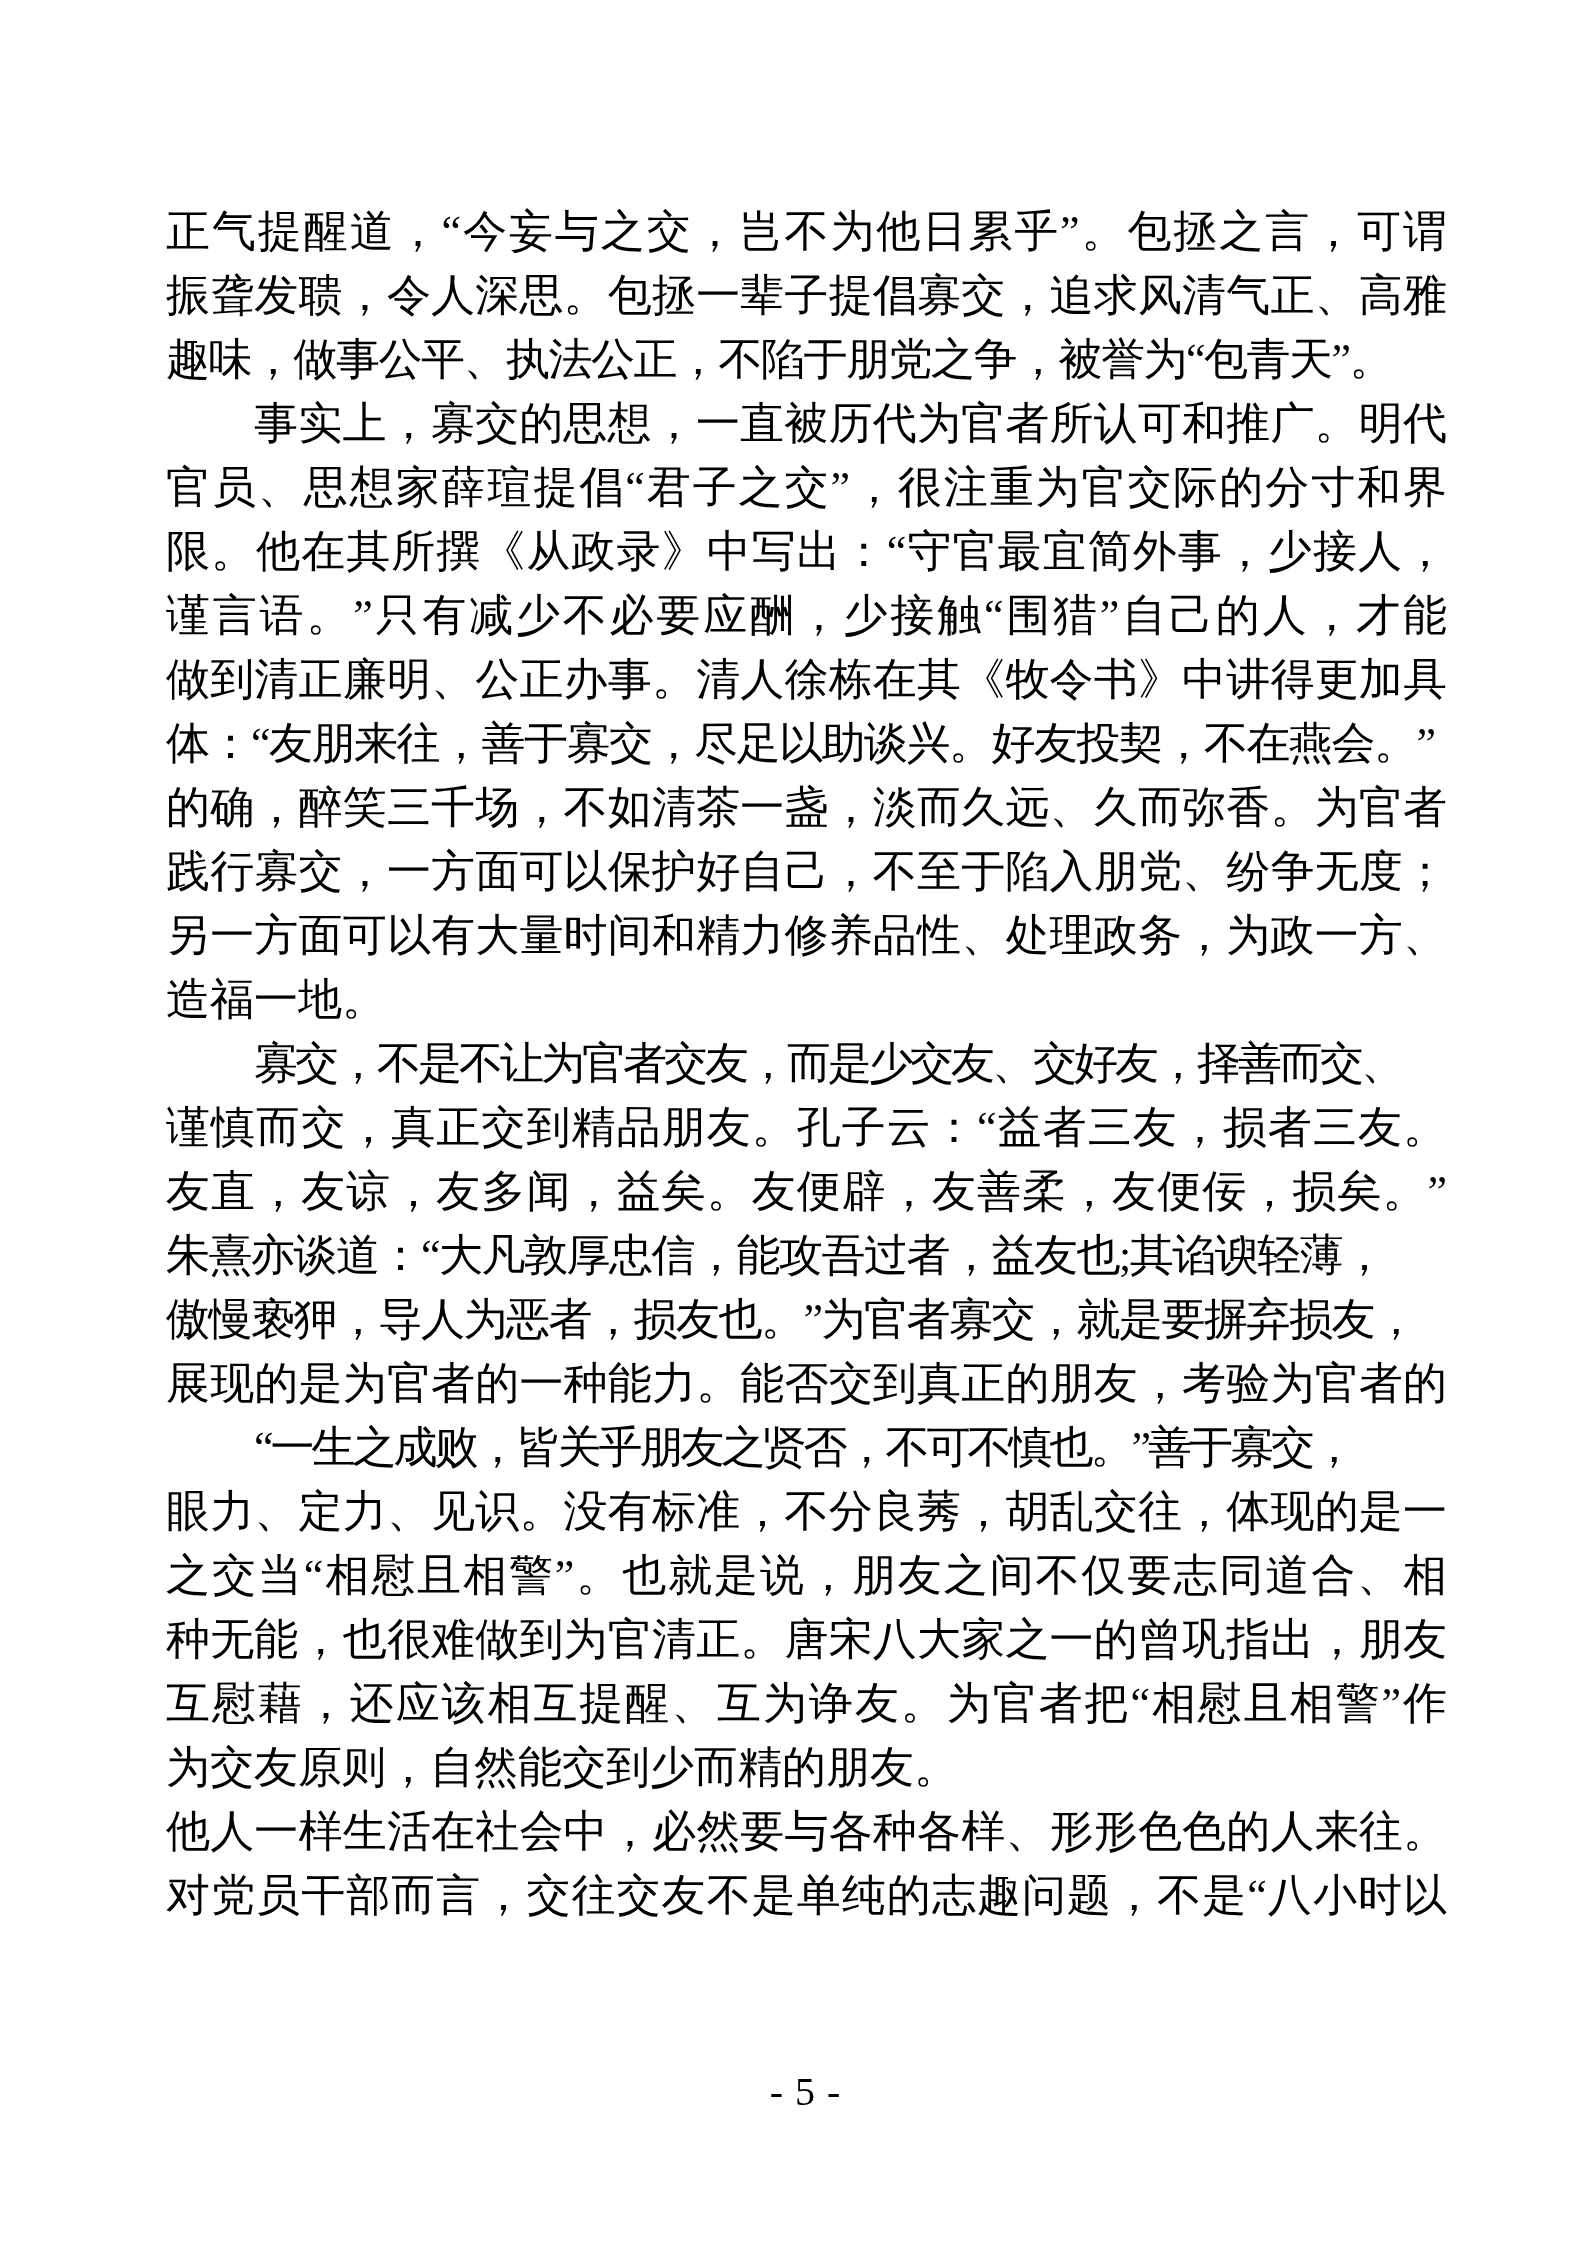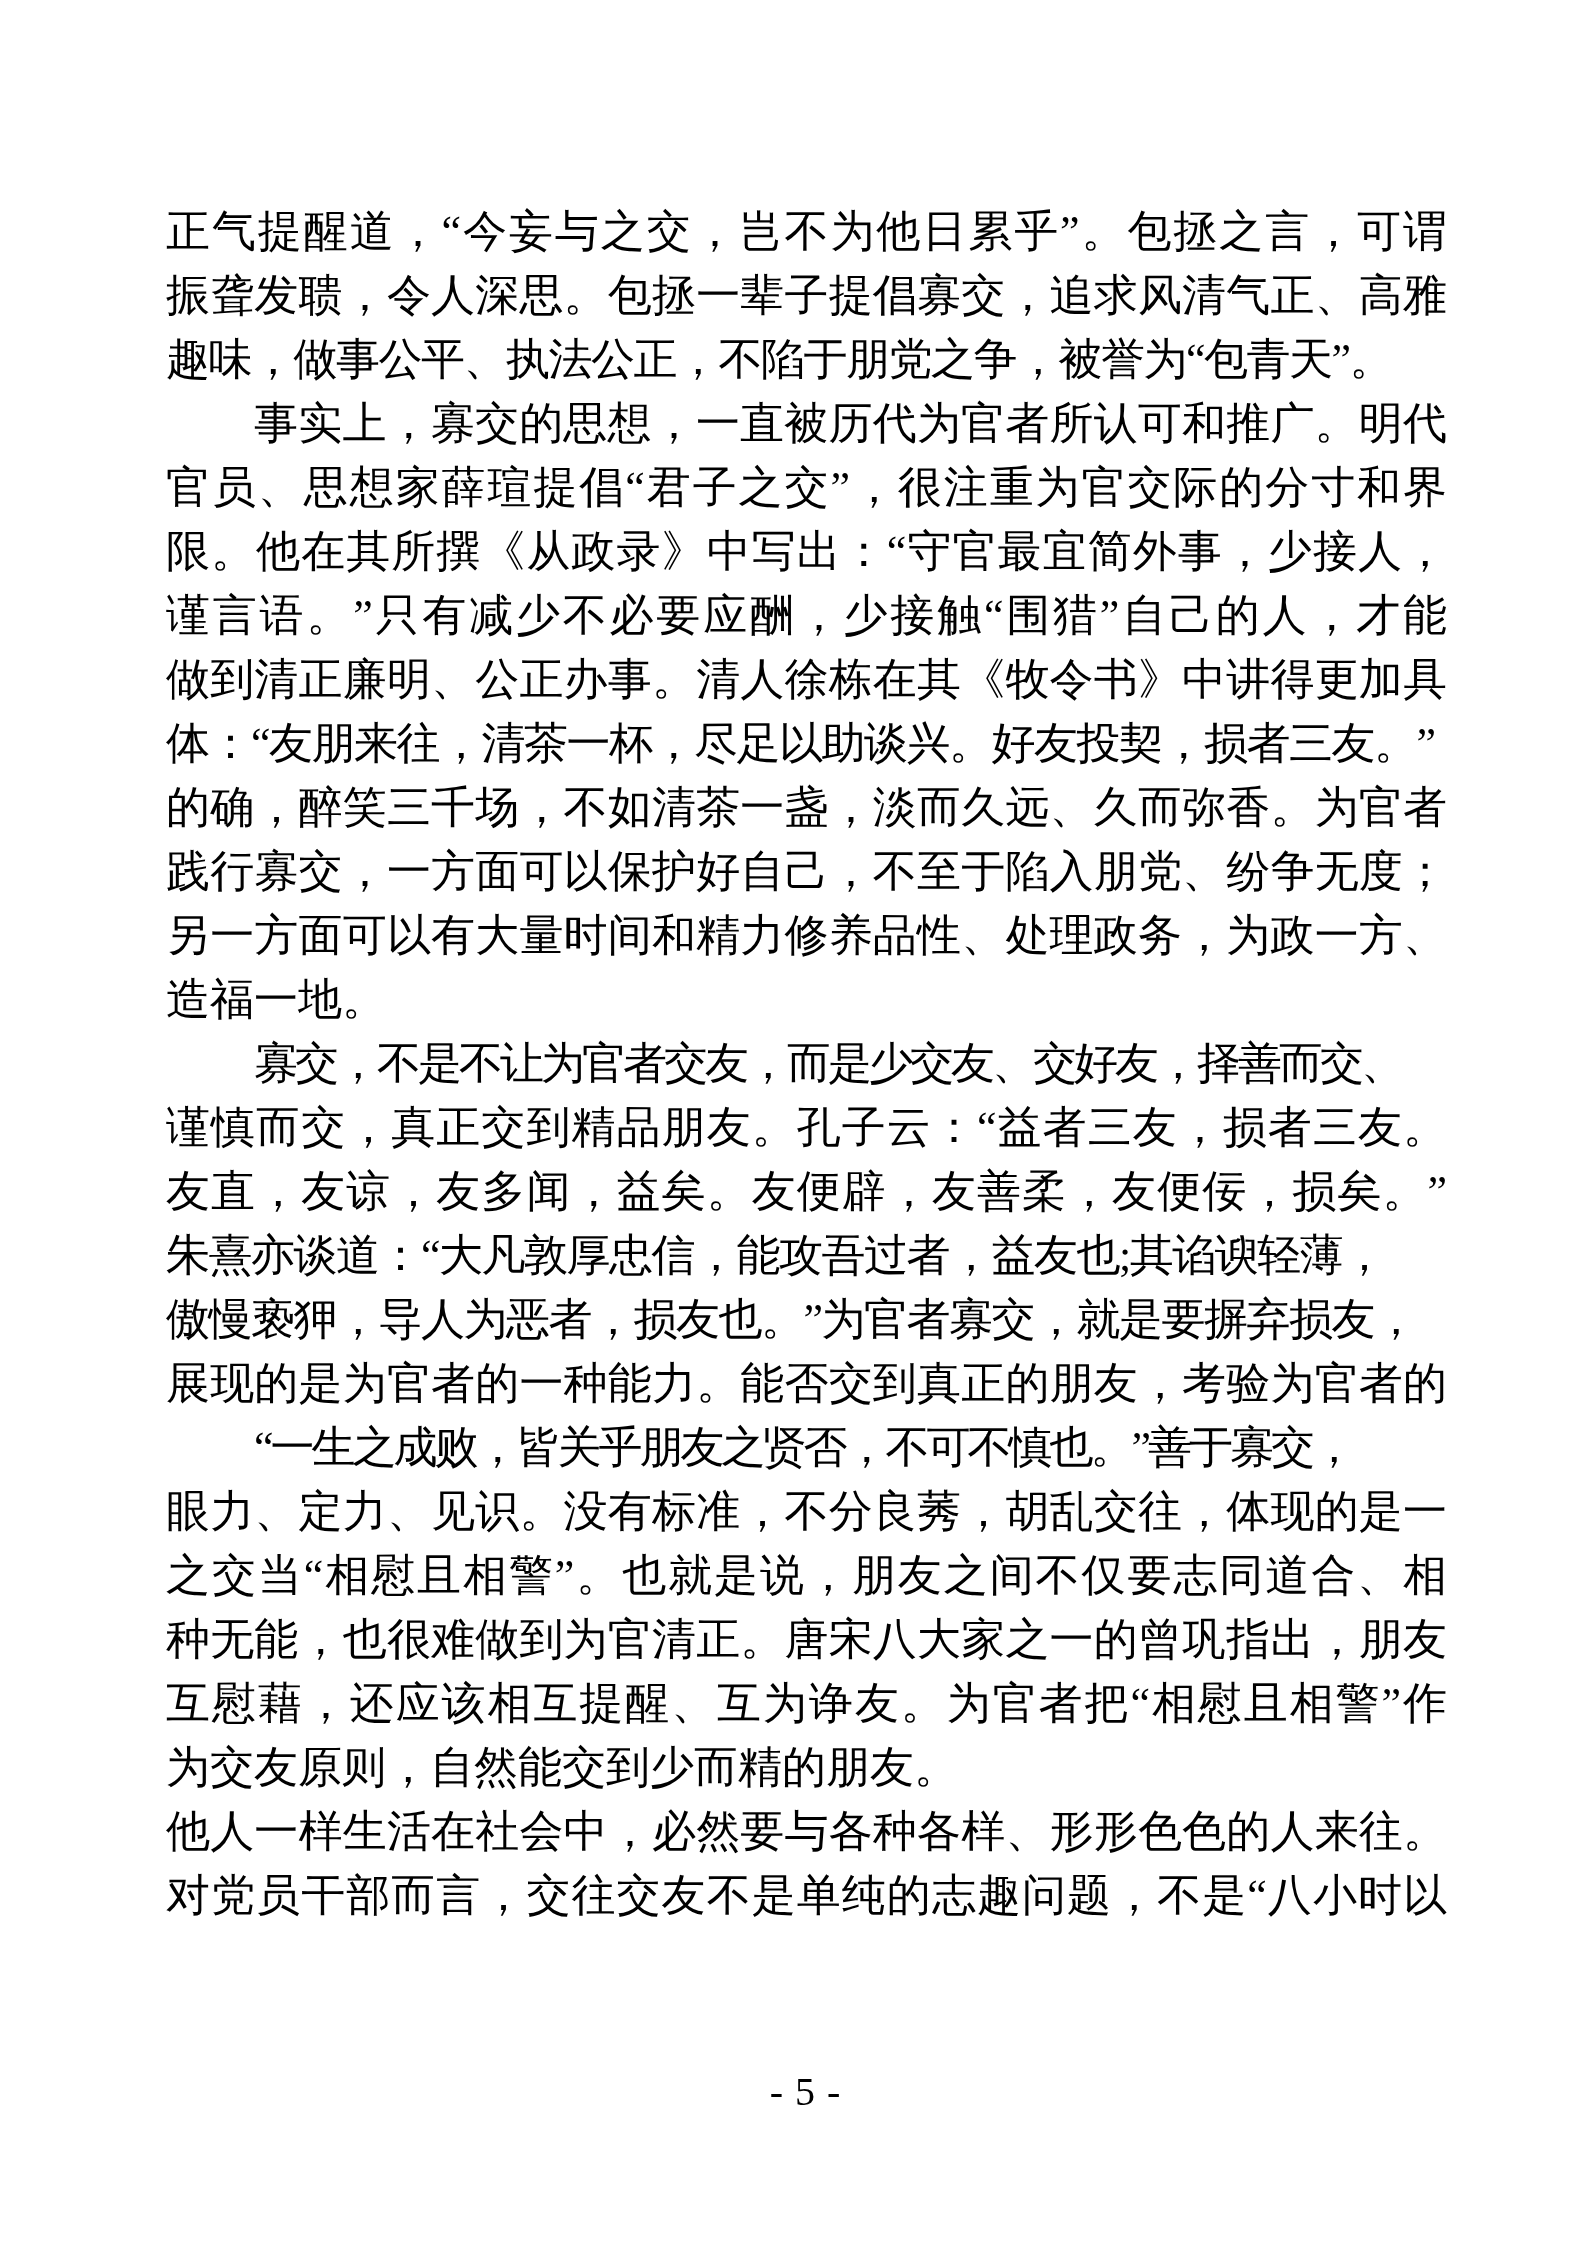--- a/index.html
+++ b/index.html
@@ -66,21 +66,21 @@
 <div class="page">
   <div class="text-block">
     <div class="line">正气提醒道，“今妄与之交，岂不为他日累乎”。包拯之言，可谓</div>
     <div class="line">振聋发聩，令人深思。包拯一辈子提倡寡交，追求风清气正、高雅</div>
     <div class="line tight">趣味，做事公平、执法公正，不陷于朋党之争，被誉为“包青天”。</div>
     <div class="line indent">事实上，寡交的思想，一直被历代为官者所认可和推广。明代</div>
     <div class="line">官员、思想家薛瑄提倡“君子之交”，很注重为官交际的分寸和界</div>
     <div class="line">限。他在其所撰《从政录》中写出：“守官最宜简外事，少接人，</div>
     <div class="line">谨言语。”只有减少不必要应酬，少接触“围猎”自己的人，才能</div>
     <div class="line">做到清正廉明、公正办事。清人徐栋在其《牧令书》中讲得更加具</div>
-    <div class="line tight">体：“友朋来往，清茶一杯，尽足以助谈兴。好友投契，损者三友。”</div>
+    <div class="line tight">体：“友朋来往，善于寡交，尽足以助谈兴。好友投契，不在燕会。”</div>
     <div class="line">的确，醉笑三千场，不如清茶一盏，淡而久远、久而弥香。为官者</div>
     <div class="line">践行寡交，一方面可以保护好自己，不至于陷入朋党、纷争无度；</div>
     <div class="line">另一方面可以有大量时间和精力修养品性、处理政务，为政一方、</div>
     <div class="line short">造福一地。</div>
     <div class="line indent tight">寡交，不是不让为官者交友，而是少交友、交好友，择善而交、</div>
     <div class="line">谨慎而交，真正交到精品朋友。孔子云：“益者三友，损者三友。</div>
     <div class="line">友直，友谅，友多闻，益矣。友便辟，友善柔，友便佞，损矣。”</div>
     <div class="line tight">朱熹亦谈道：“大凡敦厚忠信，能攻吾过者，益友也;其谄谀轻薄，</div>
     <div class="line tight">傲慢亵狎，导人为恶者，损友也。”为官者寡交，就是要摒弃损友，</div>
     <div class="line">展现的是为官者的一种能力。能否交到真正的朋友，考验为官者的</div>

